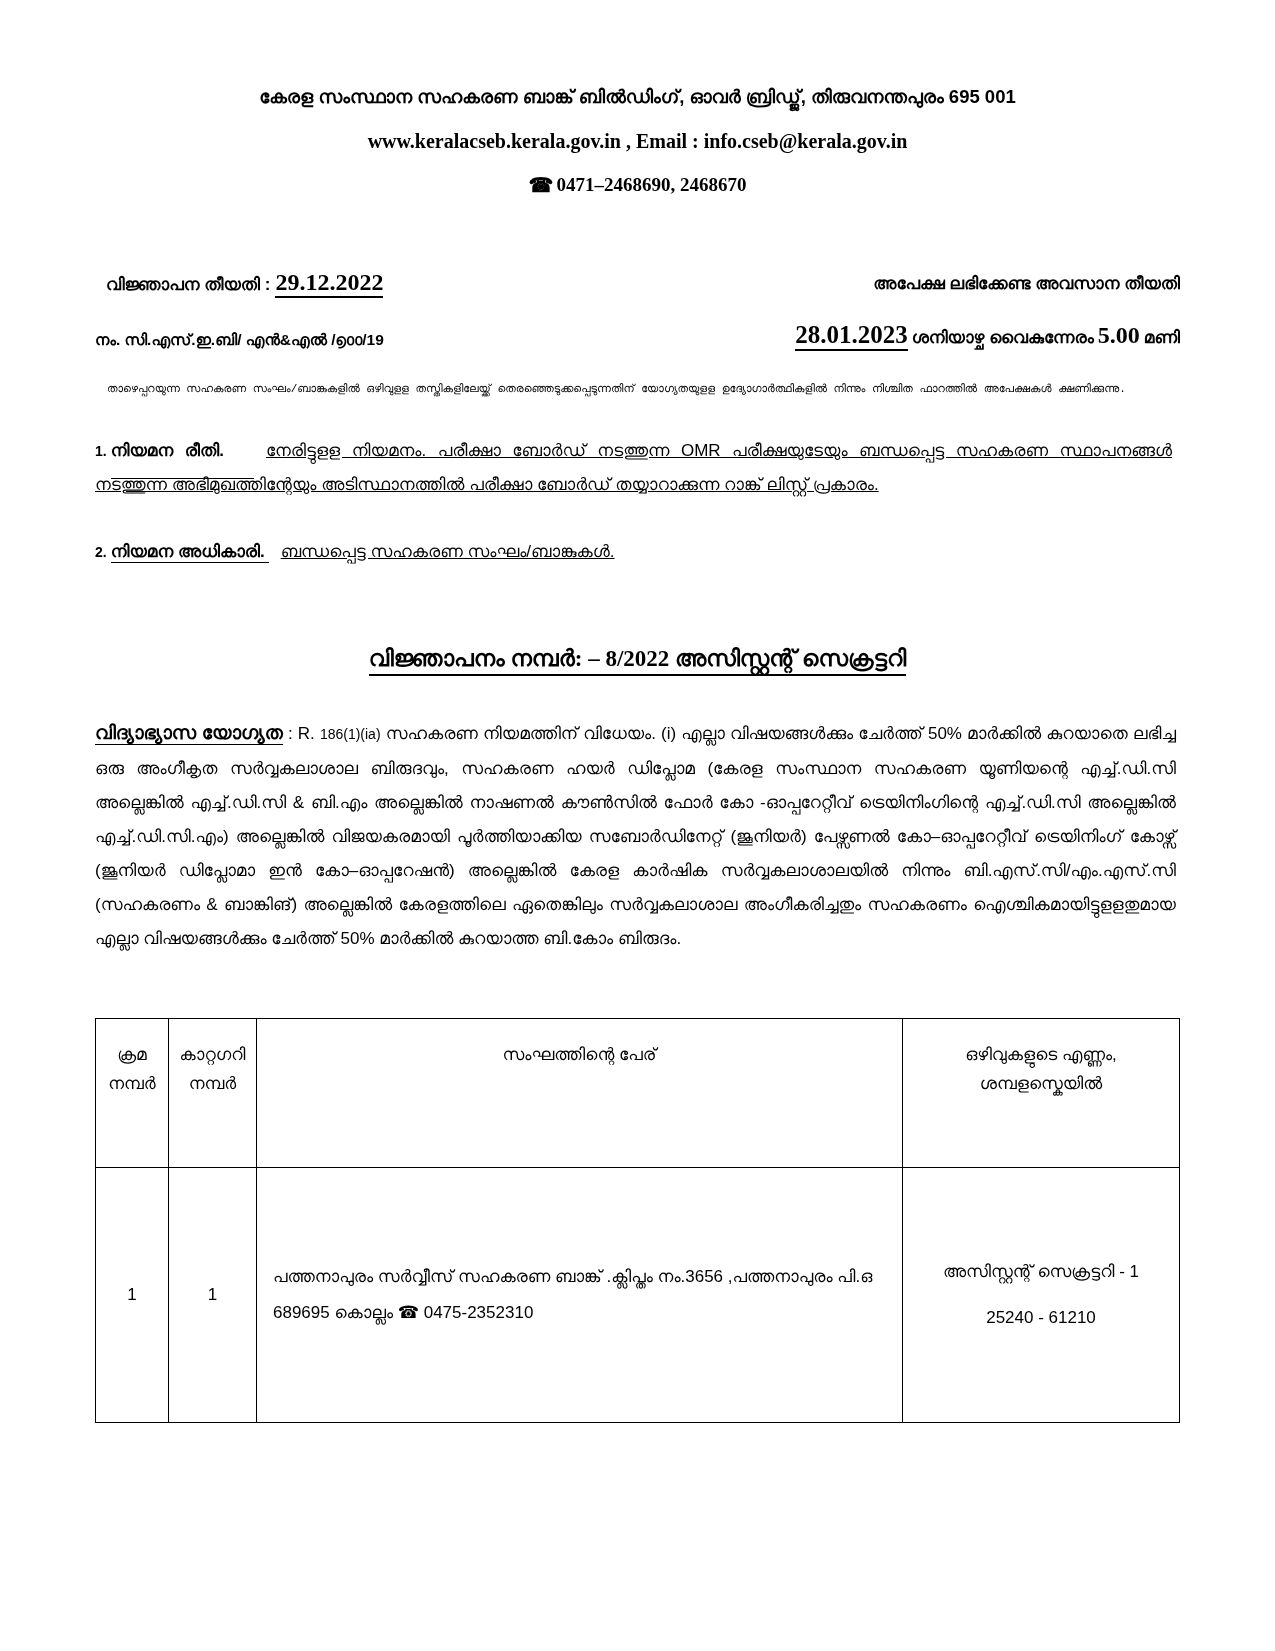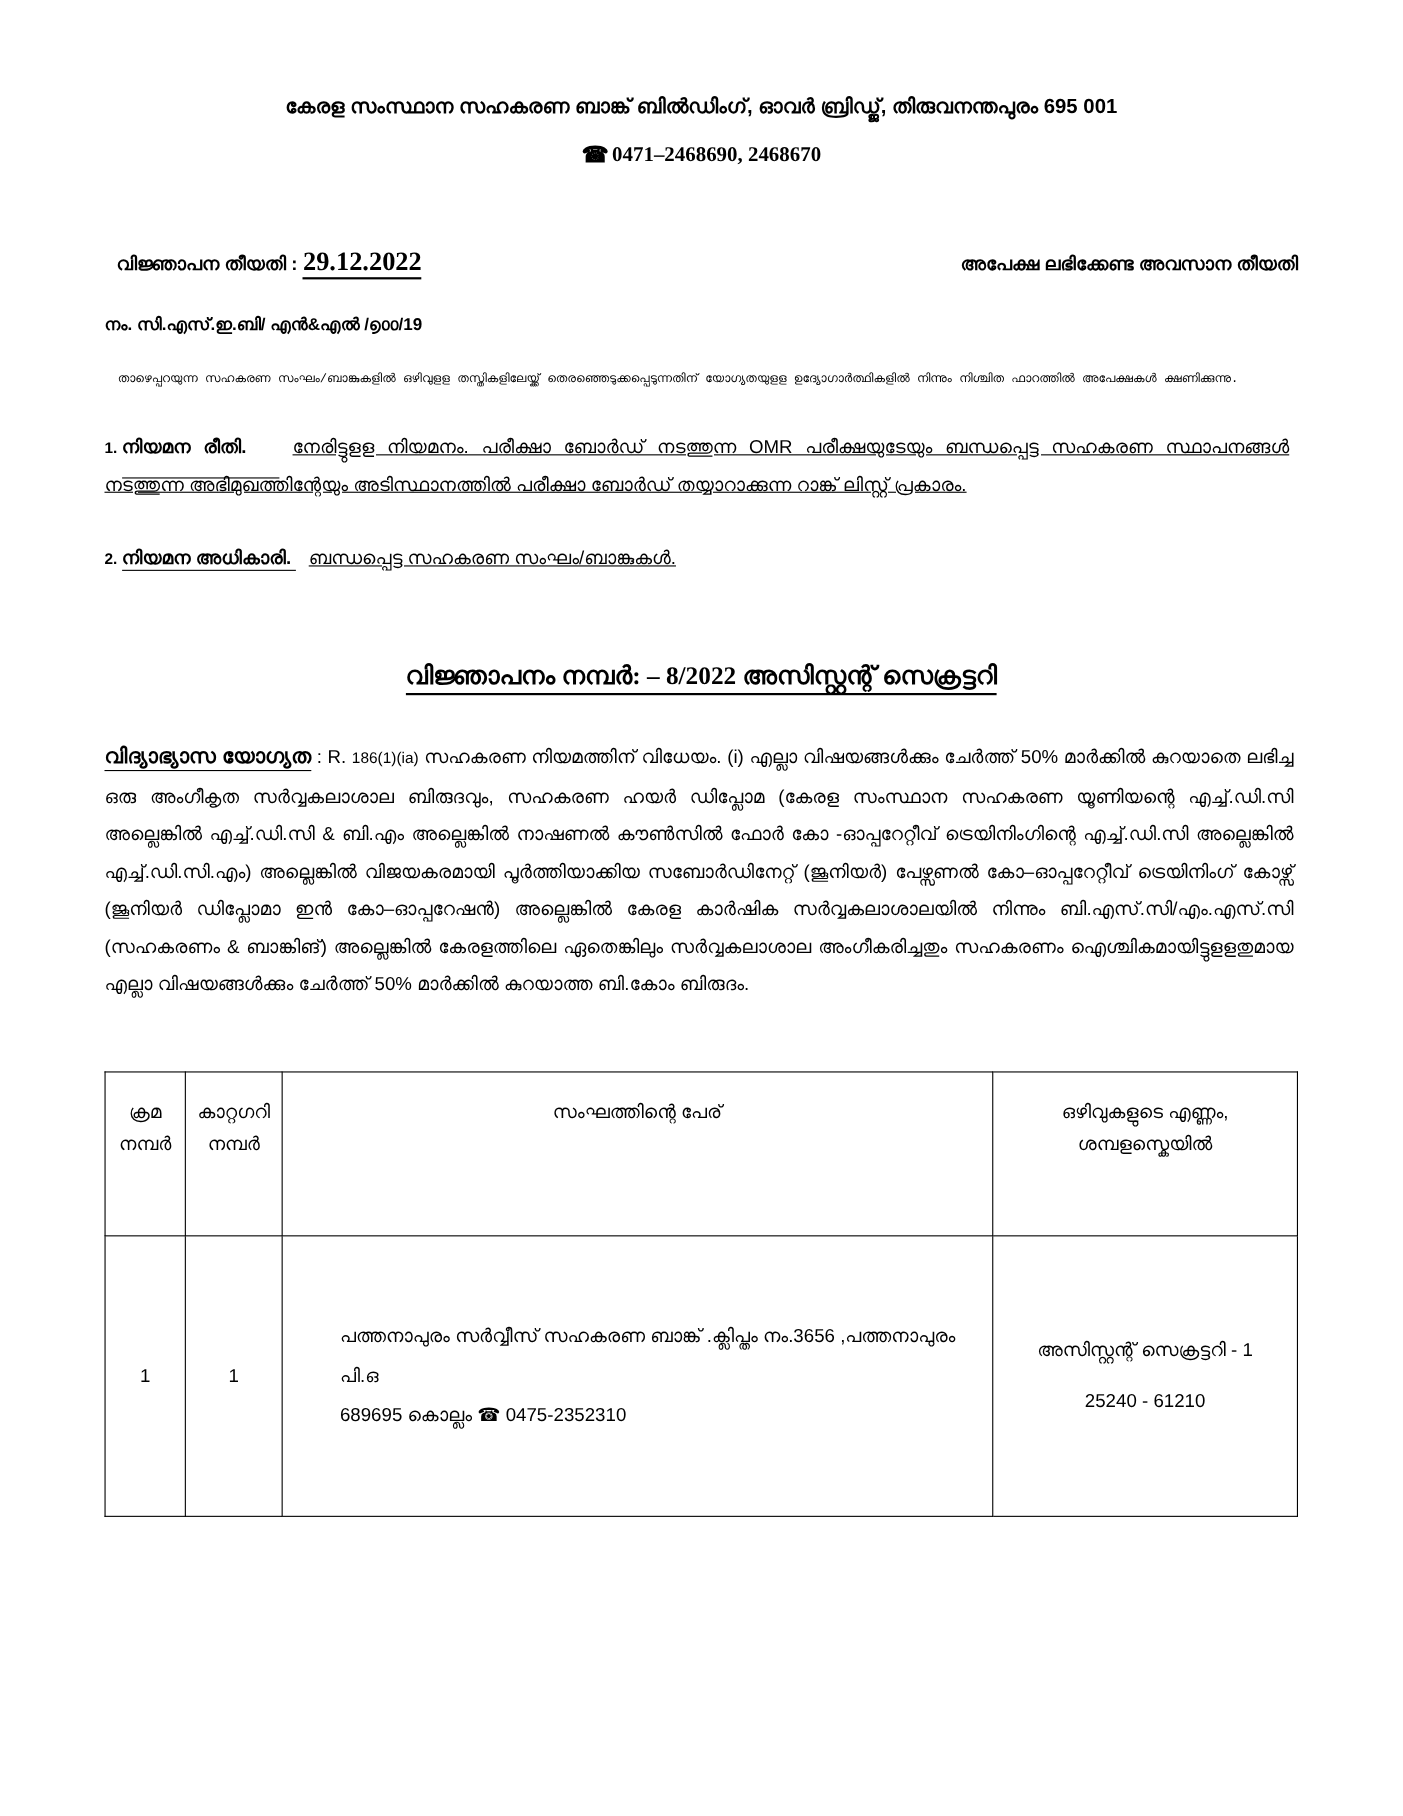--- a/index.html
+++ b/index.html
@@ -221,43 +221,50 @@
   td.c-name { padding: 10px 16px; }
   td.c-vac { width: 260px; text-align: center; padding: 10px 8px; }
   .th-cell {
     text-align: center;
     padding: 12px 6px;
     line-height: 1.7;
     height: 104px;
   }
   .th-name { text-align: center; }
   .row-data td { height: 234px; }
-  .c-name .nm-line { line-height: 2.1; margin-left: 36px; }
+  .c-name .nm-line { line-height: 2.1; }
   .c-vac .v-line1 { margin-bottom: 26px; }
 </style>
 </head>
 <body>
 
 <div class="page">
 
 
   <div class="org-address">കേരള സംസ്ഥാന സഹകരണ ബാങ്ക് ബിൽഡിംഗ്, ഓവർ ബ്രിഡ്ജ്, തിരുവനന്തപുരം  695 001</div>
 
+  <div class="org-web">www.keralacseb.kerala.gov.in , Email : info.cseb@kerala.gov.in</div>
 
   <div class="org-phone">
     <span class="phone-glyph">☎</span><span>0471–2468690, 2468670</span>
   </div>
 
 
   <div class="date-block">
     <div class="date-left-1">
       <span class="lbl">വിജ്ഞാപന തീയതി :</span><span class="val">29.12.2022</span>
     </div>
     <div class="date-left-2">നം. സി.എസ്.ഇ.ബി/ എൻ&amp;എൽ /൭൦൦/19</div>
     <div class="date-right-1">അപേക്ഷ ലഭിക്കേണ്ട അവസാന തീയതി</div>
+    <div class="date-right-2">
+      <span class="big">28.01.2023</span>
+      <span class="mid">ശനിയാഴ്ച  വൈകുന്നേരം</span>
+      <span class="big2">5.00</span>
+      <span class="mid">മണി</span>
+    </div>
   </div>
 
   <div class="intro">താഴെപ്പറയുന്ന സഹകരണ സംഘം/ബാങ്കുകളിൽ ഒഴിവുളള തസ്തികളിലേയ്ക്ക് തെരഞ്ഞെടുക്കപ്പെടുന്നതിന് യോഗ്യതയുളള ഉദ്യോഗാർത്ഥികളിൽ നിന്നും നിശ്ചിത ഫാറത്തിൽ അപേക്ഷകൾ ക്ഷണിക്കുന്നു.</div>
 
   <div class="num-item">
     <span class="idx">1.</span><span class="hd">നിയമന രീതി.</span><span class="bd">നേരിട്ടുളള നിയമനം. പരീക്ഷാ ബോർഡ് നടത്തുന്ന OMR പരീക്ഷയുടേയും ബന്ധപ്പെട്ട സഹകരണ സ്ഥാപനങ്ങൾ നടത്തുന്ന അഭിമുഖത്തിന്റേയും അടിസ്ഥാനത്തിൽ പരീക്ഷാ ബോർഡ് തയ്യാറാക്കുന്ന  റാങ്ക് ലിസ്റ്റ് പ്രകാരം.</span>
   </div>
 
   <div class="num-item">
     <span class="idx">2.</span><span class="hd2">നിയമന അധികാരി.</span><span class="bd">ബന്ധപ്പെട്ട സഹകരണ സംഘം/ബാങ്കുകൾ.</span>

